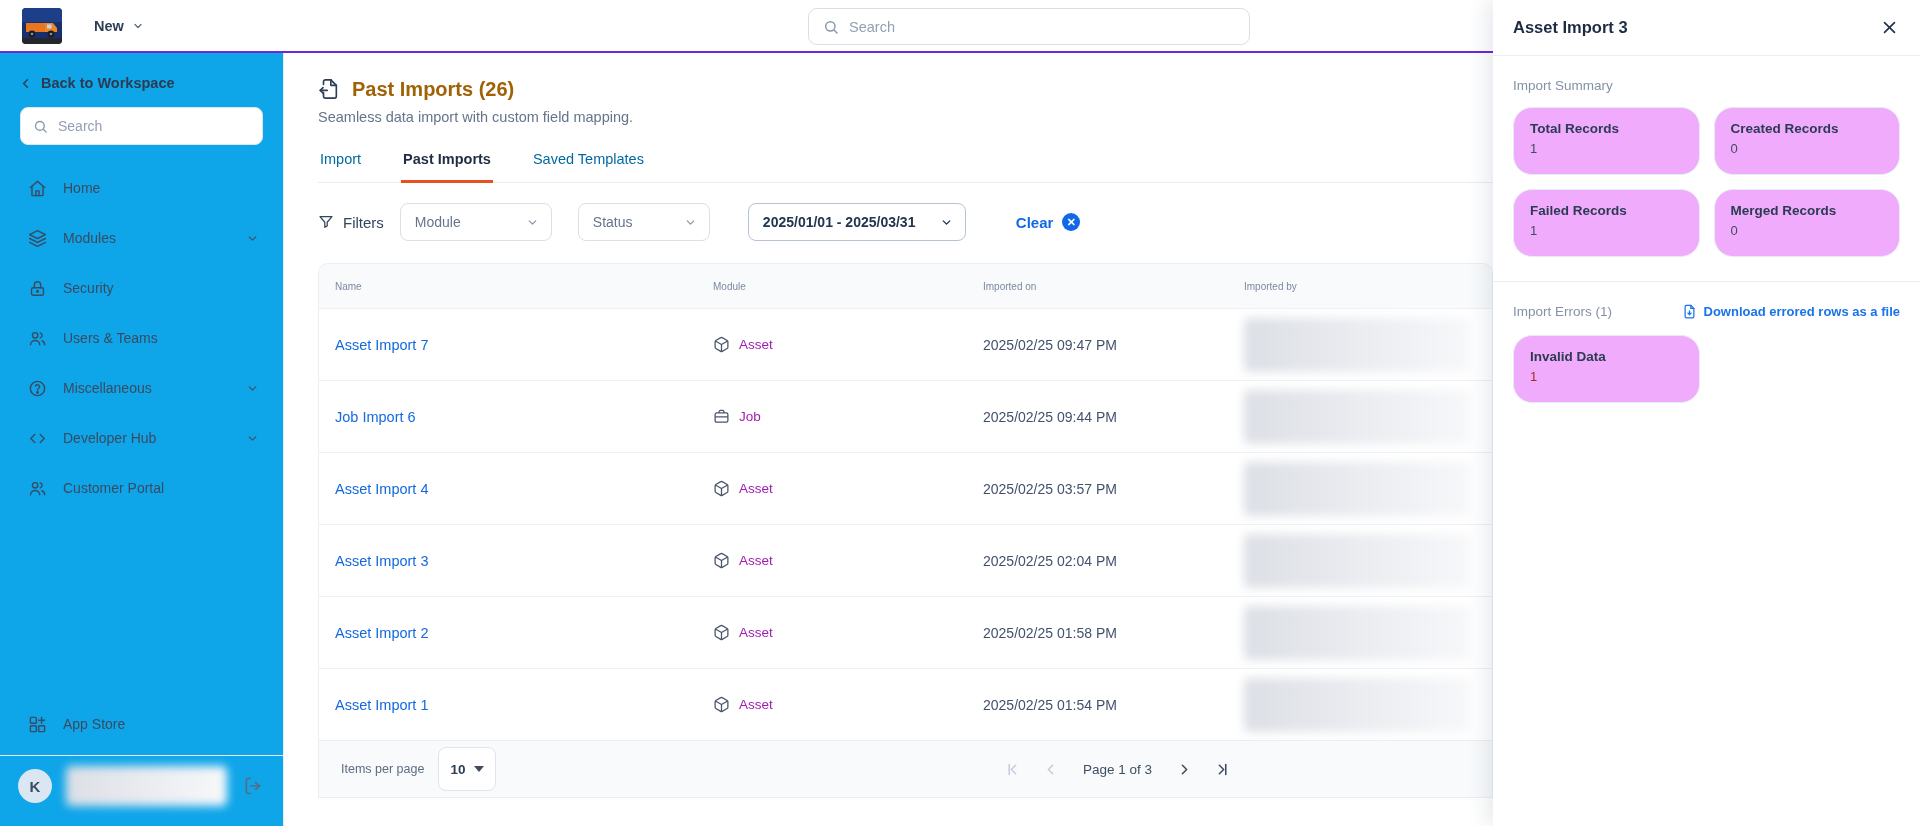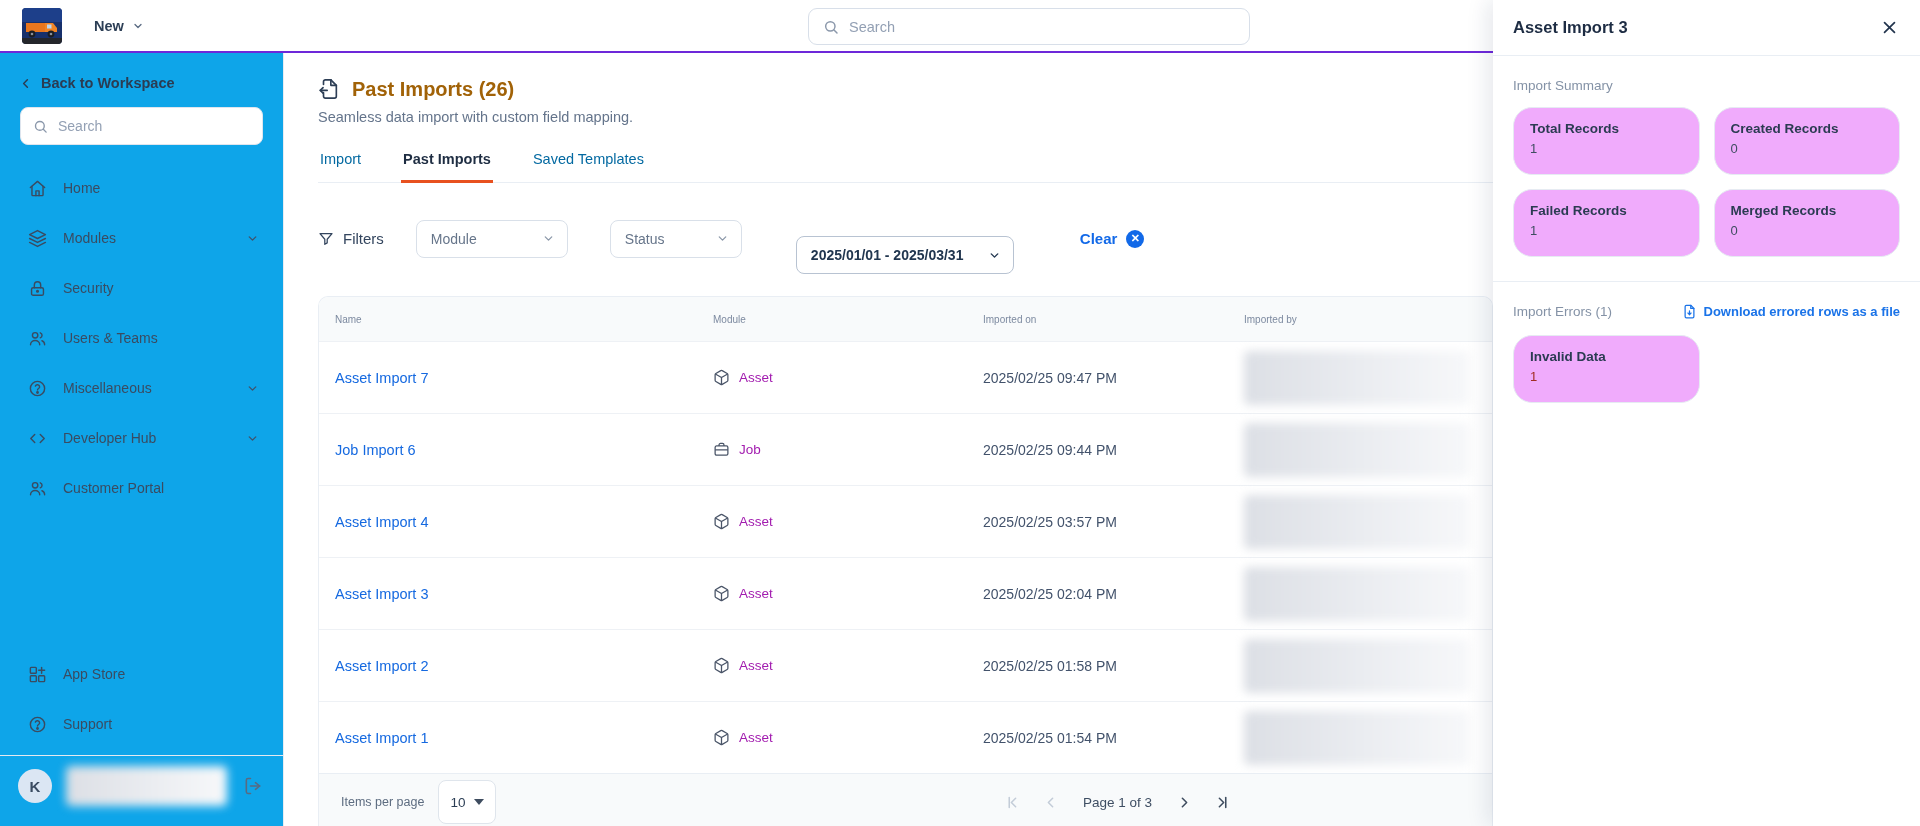--- a/index.html
+++ b/index.html
@@ -41,28 +41,28 @@
 
   
   .main { position:absolute; top:53px; left:284px; width:1209px; bottom:0; background:#fff;
     padding:24px 0 0 34px; }
   .page-head { display:flex; align-items:center; gap:12px; }
   .page-title { font-size:20px; font-weight:700; color:#a16207; }
   .page-sub { margin-top:8px; font-size:14.5px; color:#64748b; }
   .tabs { margin-top:26px; display:flex; gap:38px; border-bottom:1px solid #e9eef4; width:1175px; }
   .tab { padding:0 2px 13px 2px; font-size:14.5px; color:#0369a1; cursor:pointer; }
   .tab.active { color:#1e2d42; font-weight:700; border-bottom:3px solid #e8511f; margin-bottom:-1px; }
-  .filters { margin-top:20px; display:flex; align-items:center; gap:32px; }
+  .filters { margin-top:20px; display:flex; align-items:center; gap:16px; }
   .filters .flabel { display:flex; align-items:center; gap:9px; font-size:15px; color:#33455e; }
   .select { height:38px; border:1px solid #d9e0e9; border-radius:8px; background:#fff;
     display:flex; align-items:center; justify-content:space-between; padding:0 12px 0 14px;
     font-size:14px; color:#66758a; cursor:pointer; }
   .sel-module { width:152px; }
   .sel-status { width:132px; margin-left:10px; }
-  .sel-date { width:218px; margin-left:22px; border-color:#b8c3d2; color:#21364f; font-weight:600;margin-top:33px; }
+  .sel-date { width:218px; margin-left:22px; border-color:#b8c3d2; color:#21364f; font-weight:600; }
   .clear { margin-left:34px; display:flex; align-items:center; gap:9px; cursor:pointer;
     color:#1269e8; font-size:15px; font-weight:600; }
   .clear-badge { width:18px; height:18px; border-radius:50%; background:#1269e8; color:#fff;
     font-size:11px; font-weight:700; display:flex; align-items:center; justify-content:center; line-height:1; }
 
   
   .table { margin-top:22px; width:1175px; border:1px solid #e9eef4; border-bottom:none;
     border-radius:10px 10px 0 0; overflow:hidden; }
   .tr { display:grid; grid-template-columns:378px 270px 261px 1fr; align-items:center; }
   .thead { height:44px; background:#f8fafb; color:#7d8aa0; font-size:10px; }
@@ -76,21 +76,21 @@
   [data-icon="job-icon"] .icon-job { display:inline-flex; }
   .cell-date { font-size:14px; color:#42526b; }
   .cell-user .redacted { width:226px; height:54px; }
 
   
   .pagebar { width:1175px; height:58px; background:#f8fafb; border:1px solid #e9eef4;
     display:flex; align-items:center; padding:0 22px; }
   .ipp-label { font-size:12.5px; color:#5d6c80; }
   .ipp-select { margin-left:14px; width:58px; height:44px; background:#fff; border:1px solid #dfe5ec;
     border-radius:8px; display:flex; align-items:center; justify-content:center; gap:9px;
-    font-size:13.5px; color:#2c3e55; cursor:pointer; }
+    font-size:13.5px; color:#2c3e55; cursor:pointer;font-weight:bold; }
   .ipp-select .tri { width:0; height:0; border-left:5px solid transparent; border-right:5px solid transparent;
     border-top:6px solid #3e4c5f; }
   .pager { margin-left:auto; margin-right:238px; display:flex; align-items:center; gap:16px; }
   .pg-btn { background:none; border:none; cursor:pointer; display:flex; align-items:center; padding:2px; }
   .pg-btn.disabled { color:#c3ccd8; }
   .pg-btn.enabled { color:#3e4c5f; }
   .page-text { font-size:13.5px; color:#3e4e63; margin:0 6px; }
 
   
   .panel { position:absolute; top:0; right:0; width:427px; height:826px; background:#fff;
@@ -235,28 +235,20 @@
     <div class="nav-item">
       <svg class="mi" width="19" height="19" viewBox="0 0 24 24" fill="none" stroke="#3a4b61" stroke-width="1.8" stroke-linecap="round" stroke-linejoin="round">
           <rect x="3" y="3" width="7.5" height="7.5" rx="1"></rect>
           <rect x="3" y="13.5" width="7.5" height="7.5" rx="1"></rect>
           <rect x="13.5" y="13.5" width="7.5" height="7.5" rx="1"></rect>
           <line x1="17.2" y1="3" x2="17.2" y2="10.5"></line>
           <line x1="13.5" y1="6.7" x2="21" y2="6.7"></line>
         </svg>
       <span class="lbl">App Store</span>
     </div>
-    <div class="nav-item">
-      <svg class="mi" width="19" height="19" viewBox="0 0 24 24" fill="none" stroke="#3a4b61" stroke-width="1.8" stroke-linecap="round" stroke-linejoin="round">
-          <circle cx="12" cy="12" r="9"></circle>
-          <path d="M9.3 9a2.8 2.8 0 0 1 5.4 1c0 1.8-2.7 2.2-2.7 3.8"></path>
-          <circle cx="12" cy="17" r="0.9" fill="#3a4b61"></circle>
-        </svg>
-      <span class="lbl">Support</span>
-    </div>
     <div class="divider-h"></div>
     <div class="user-row">
       <div class="avatar">
           <span>K</span>
         </div>
       <div class="redacted user-redacted"></div>
       <svg width="20" height="20" viewBox="0 0 24 24" fill="none" stroke="#5a6a80" stroke-width="1.9" stroke-linecap="round" stroke-linejoin="round">
           <path d="M9 21H6a2 2 0 0 1-2-2V5a2 2 0 0 1 2-2h3"></path>
           <polyline points="15 16 20 12 15 8"></polyline>
           <line x1="20" y1="12" x2="9" y2="12"></line>

